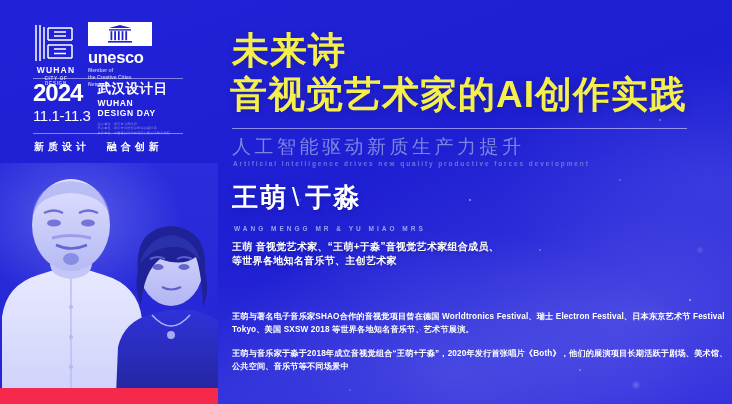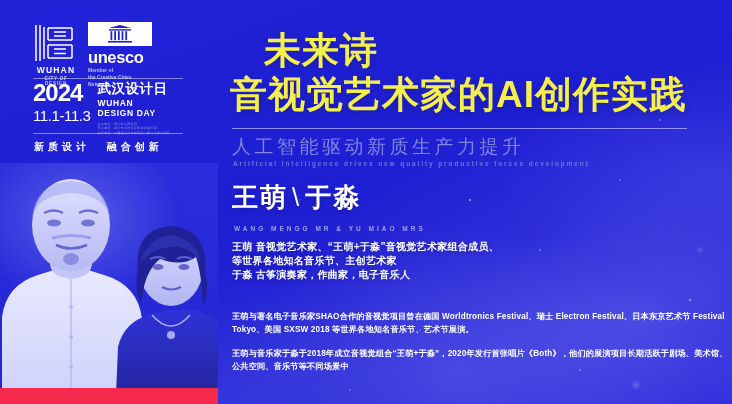--- a/index.html
+++ b/index.html
@@ -139,21 +139,21 @@
   }
 
   
   .main { position:absolute; left:218px; top:0; right:0; bottom:0; }
 
   .title1, .title2 {
     color:#f4ef4a; font-weight:800;
     letter-spacing:1px; line-height:1.04;
     text-shadow:0 2px 8px rgba(0,0,0,0.22);
   }
-  .title1 { position:absolute; left:14px; top:32px; font-size:37px;margin-left:32px; }
+  .title1 { position:absolute; left:14px; top:32px; font-size:37px; }
   .title2 { position:absolute; left:12px; top:76px; font-size:37px; }
 
   .divider {
     position:absolute; left:14px; top:128px;
     width:455px; height:1px; background:rgba(255,255,255,0.5);
   }
 
   .subtitle-cn {
     position:absolute; left:14px; top:134px;
     color:#7f84e0; font-size:19px; font-weight:500;
@@ -338,19 +338,18 @@
 
     <div class="names">
       <span>王萌</span><span class="slash">\</span><span>于淼</span>
     </div>
 
     <div class="names-en">WANG MENGG MR &amp; YU MIAO MRS</div>
 
     <div class="bio">
       <div>王萌 音视觉艺术家、“王萌+于淼”音视觉艺术家组合成员、</div>
       <div>等世界各地知名音乐节、主创艺术家</div>
-      <div>于淼 古筝演奏家，作曲家，电子音乐人</div>
     </div>
 
     <div class="para para-1">王萌与著名电子音乐家SHAO合作的音视觉项目曾在德国 Worldtronics Festival、瑞士 Electron Festival、日本东京艺术节 Festival Tokyo、美国 SXSW 2018 等世界各地知名音乐节、艺术节展演。</div>
     <div class="para para-2">王萌与音乐家于淼于2018年成立音视觉组合“王萌+于淼”，2020年发行首张唱片《Both》，他们的展演项目长期活跃于剧场、美术馆、公共空间、音乐节等不同场景中</div>
   </div>
 </div>
 
 </body></html>

